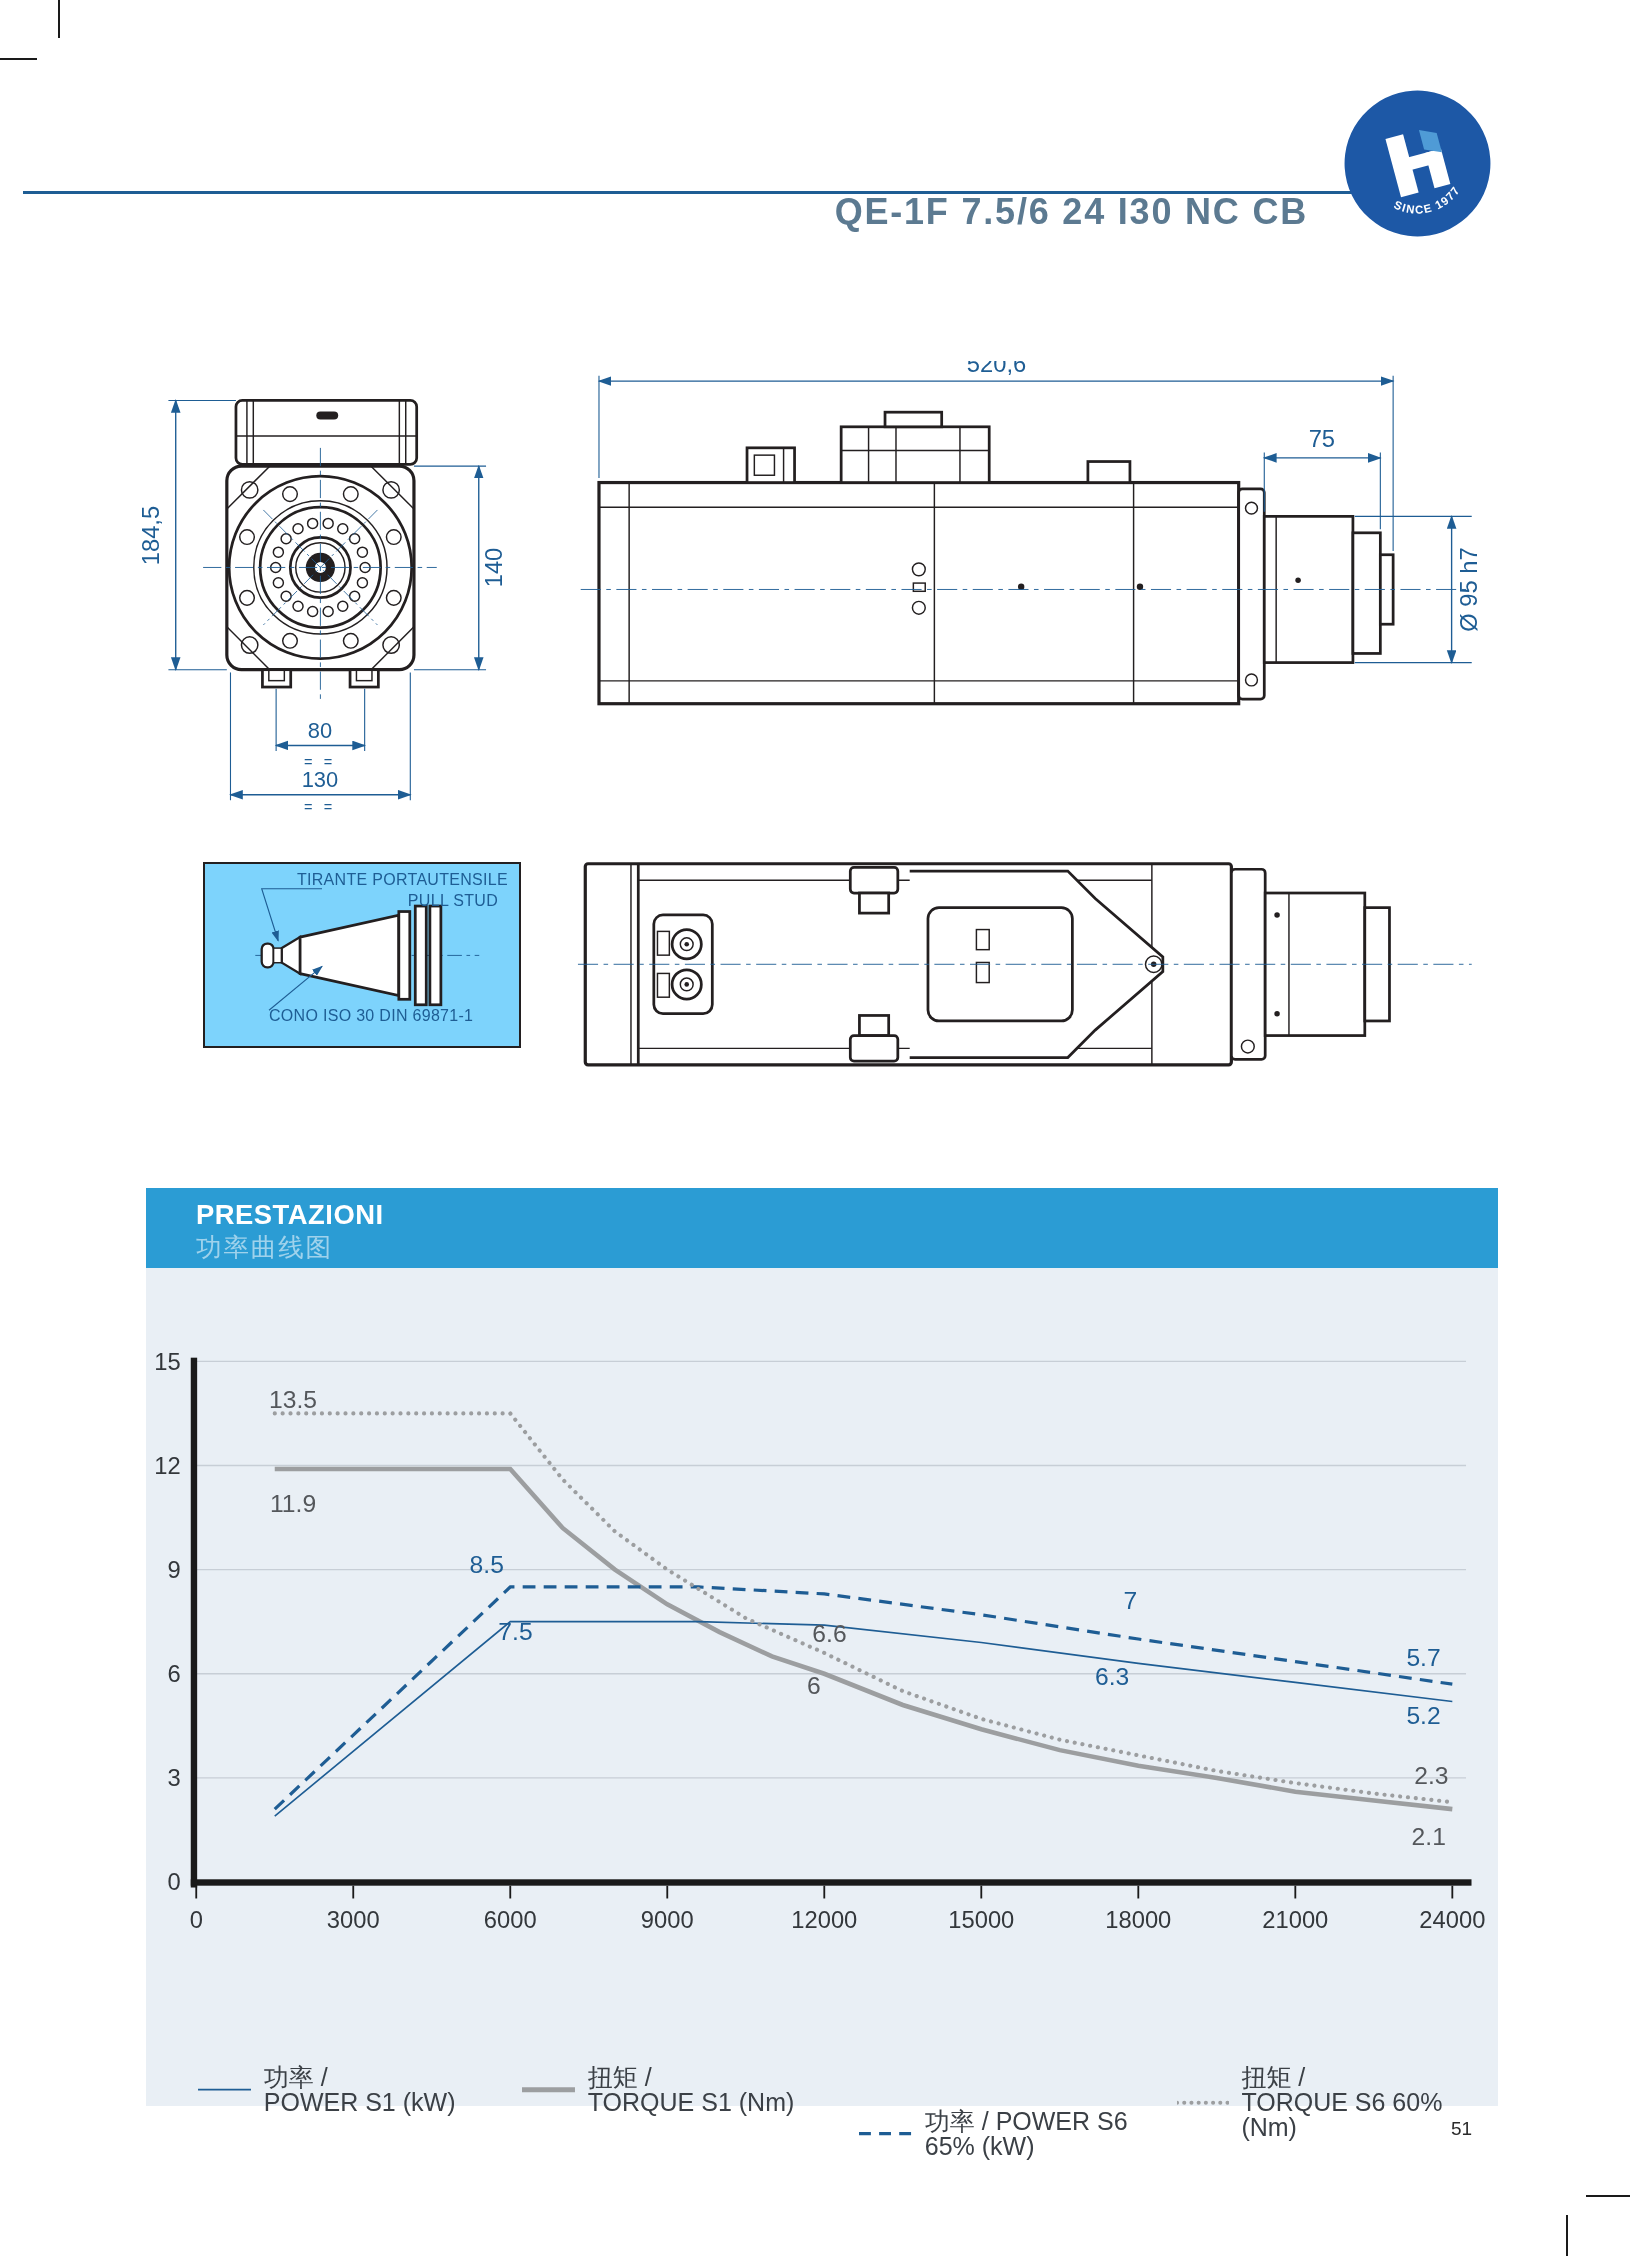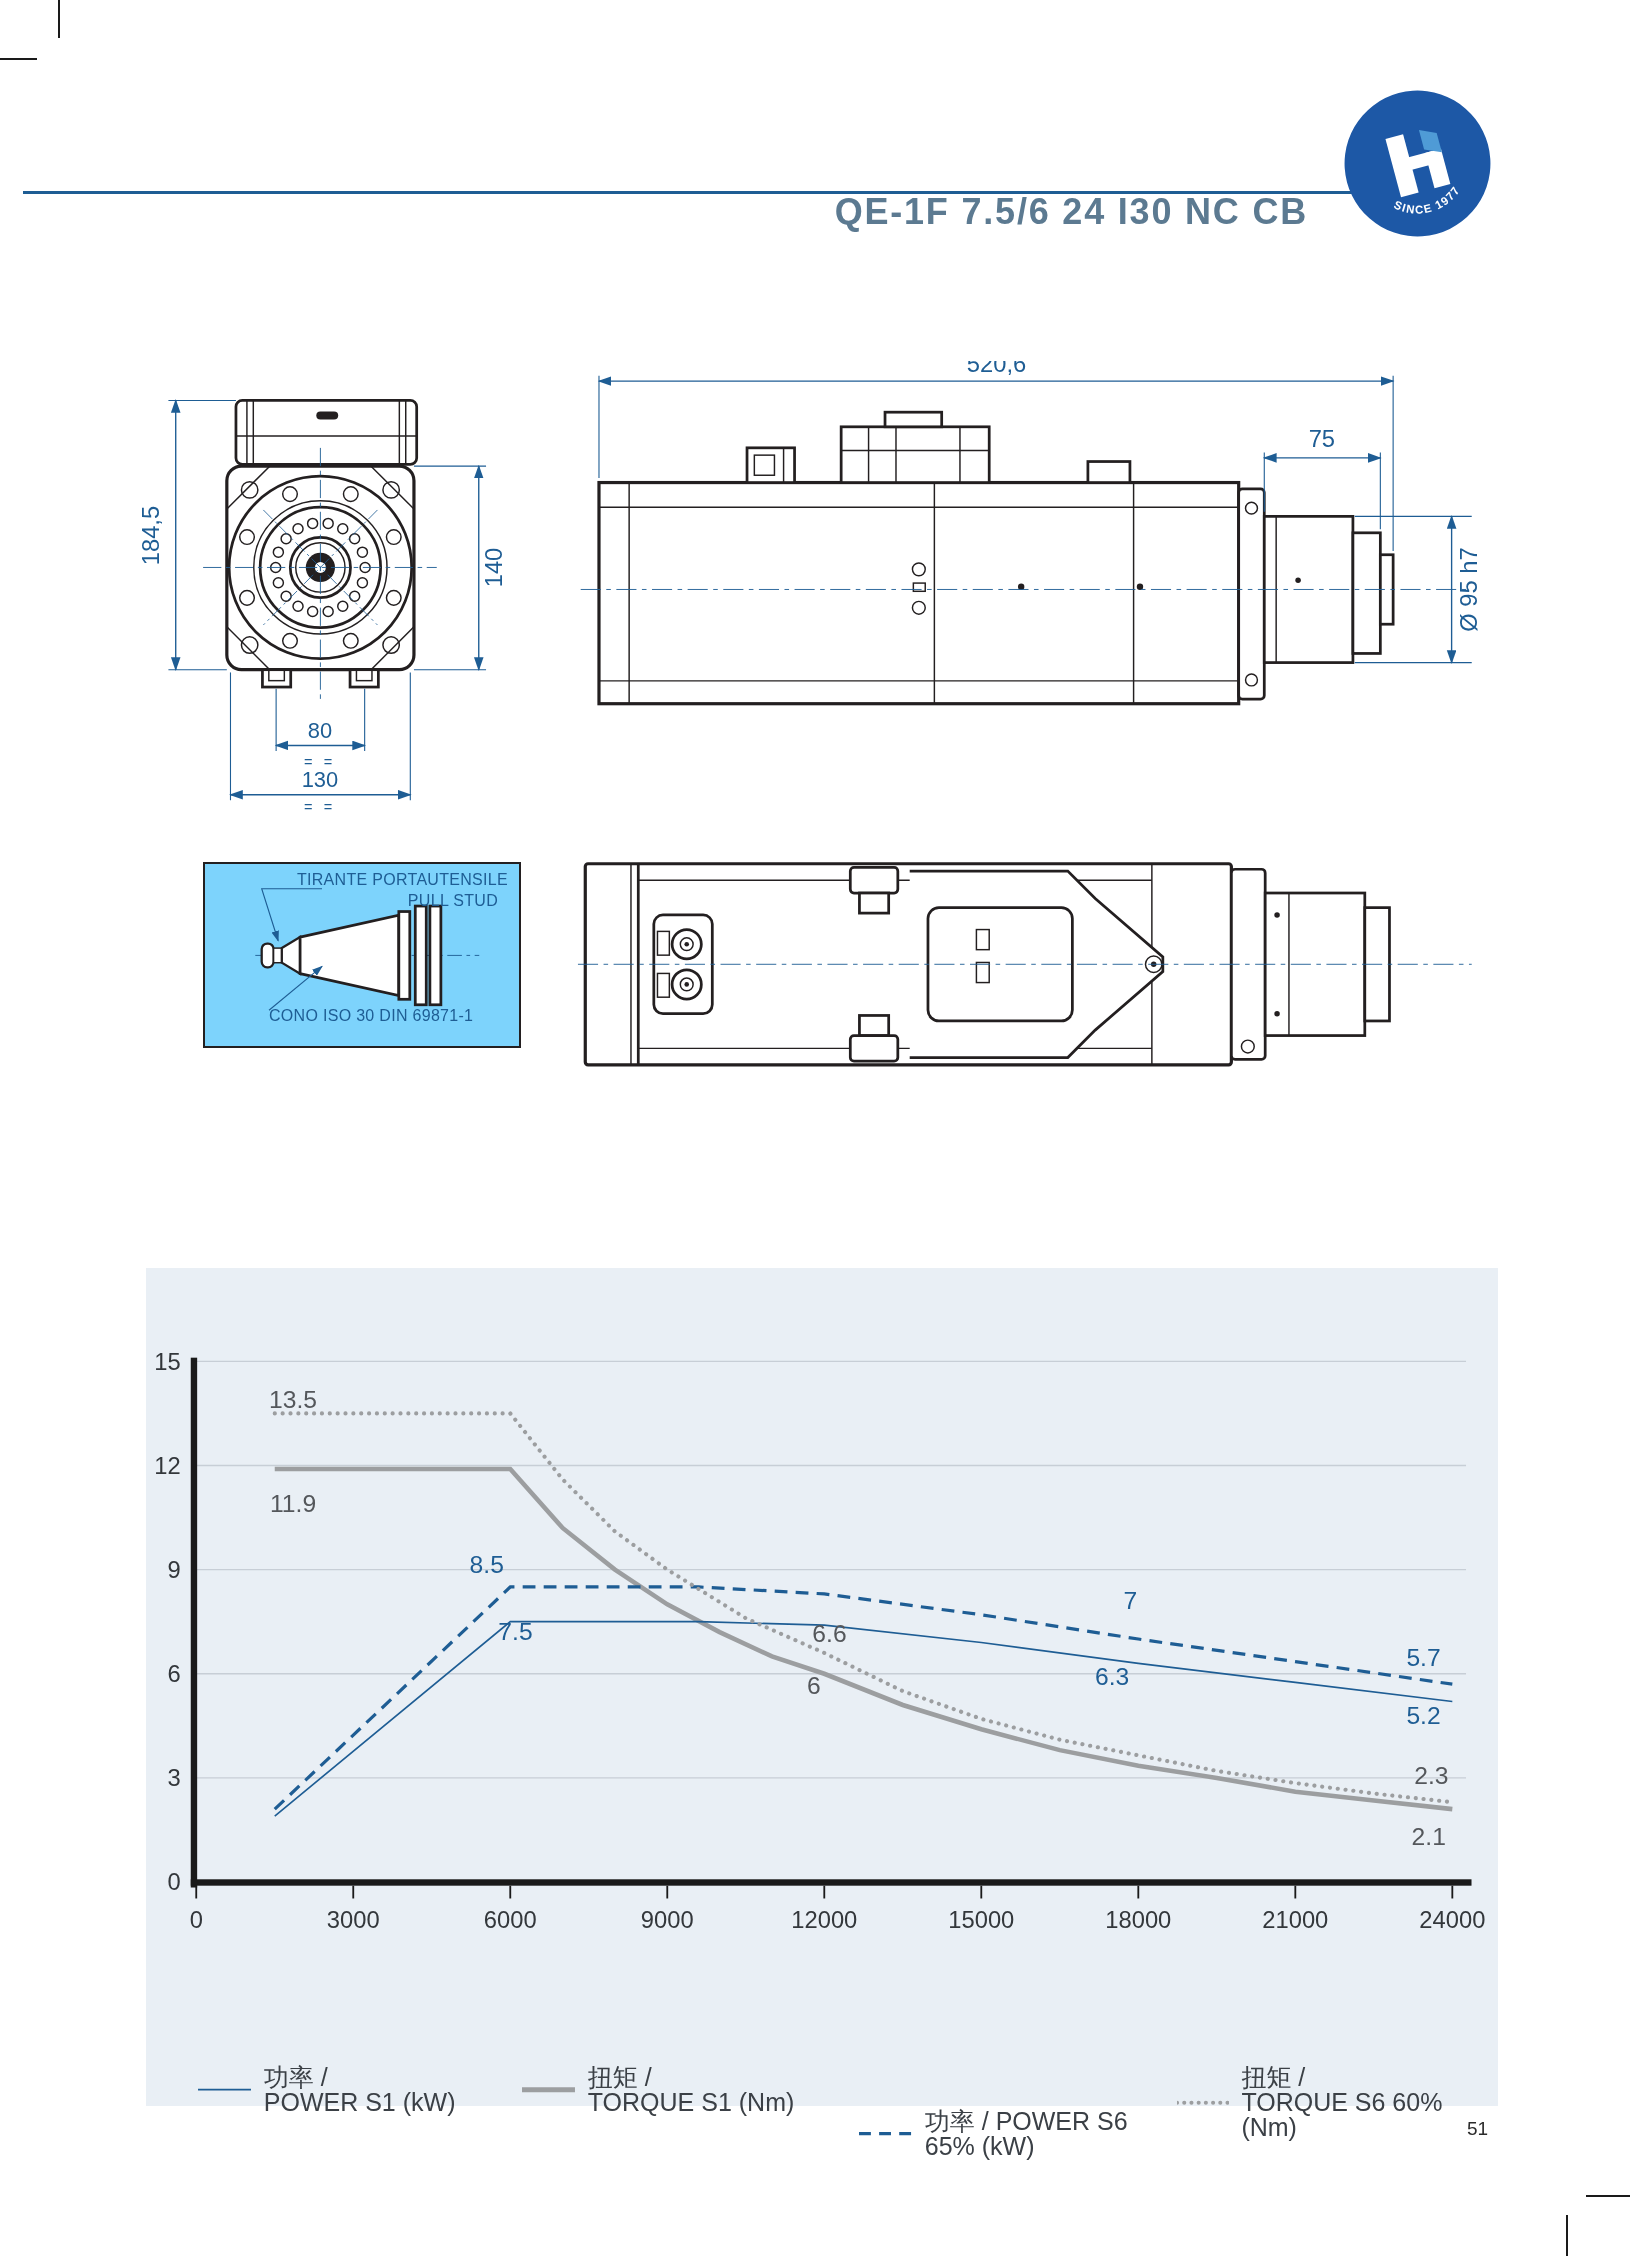--- a/index.html
+++ b/index.html
@@ -39,21 +39,21 @@
   #prest-panel{position:absolute;left:0;top:80px;width:100%;height:838px;background:#e9eff5;}
   #chart-svg{position:absolute;left:0;top:0;}
 
   .legend-item{position:absolute;display:flex;align-items:center;gap:12.8px;}
   .legend-text{font-size:25px;line-height:25px;color:#3b4046;}
   .sw-line{stroke:#1e5d94;stroke-width:2;fill:none;}
   .sw-thick{stroke:#9c9ea0;stroke-width:5.5;fill:none;}
   .sw-dash{stroke:#1e5d94;stroke-width:3.5;stroke-dasharray:13 9;fill:none;}
   .sw-dot{stroke:#9c9ea0;stroke-width:4.5;stroke-dasharray:0.1 8;stroke-linecap:round;fill:none;}
 
-  #page-number{left:1451px;top:2118px;font-size:19px;color:#2b2b2b;margin-left:16px;}
+  #page-number{left:1451px;top:2118px;font-size:19px;color:#2b2b2b;}
 
   
   .dim-text{font-size:26px;fill:#1e5d94;font-family:"Liberation Sans","DejaVu Sans",sans-serif;}
   .dim-small{font-size:24px;fill:#1e5d94;font-family:"Liberation Sans","DejaVu Sans",sans-serif;}
   .eq-text{font-size:16px;fill:#1e5d94;letter-spacing:4px;font-family:"Liberation Sans","DejaVu Sans",sans-serif;}
 </style>
 </head>
 <body>
 
 <svg width="0" height="0" style="position:absolute">
@@ -302,20 +302,24 @@
       <polyline points="128,27 62,27 80,84" marker-end="url(#ma)"></polyline>
       <polyline points="70,160 128,112" marker-end="url(#ma)"></polyline>
     </g>
   </svg>
   <span class="ps-label" id="ps-l1">TIRANTE PORTAUTENSILE</span>
   <span class="ps-label" id="ps-l2">PULL STUD</span>
   <span class="ps-label" id="ps-l3">CONO ISO 30 DIN 69871-1</span>
 </div>
 
 <div class="abs" id="prestazioni">
+  <div id="prest-header">
+    <span id="prest-title">PRESTAZIONI</span>
+    <span id="prest-subtitle">功率曲线图</span>
+  </div>
   <div id="prest-panel">
     <svg id="chart-svg" width="1352" height="838" viewBox="0 0 1480 917">
         <line x1="55" y1="558" x2="1445" y2="558" stroke="#c7ced6" stroke-width="1.5"></line>
         <line x1="55" y1="444" x2="1445" y2="444" stroke="#c7ced6" stroke-width="1.5"></line>
         <line x1="55" y1="330" x2="1445" y2="330" stroke="#c7ced6" stroke-width="1.5"></line>
         <line x1="55" y1="216" x2="1445" y2="216" stroke="#c7ced6" stroke-width="1.5"></line>
         <line x1="55" y1="102" x2="1445" y2="102" stroke="#c7ced6" stroke-width="1.5"></line>
         <rect x="49" y="669" width="1402" height="7" fill="#1a1a1a"></rect>
         <rect x="49" y="98" width="7" height="580" fill="#1a1a1a"></rect>
         <line x1="55" y1="676" x2="55" y2="690" stroke="#1a1a1a" stroke-width="2"></line>

